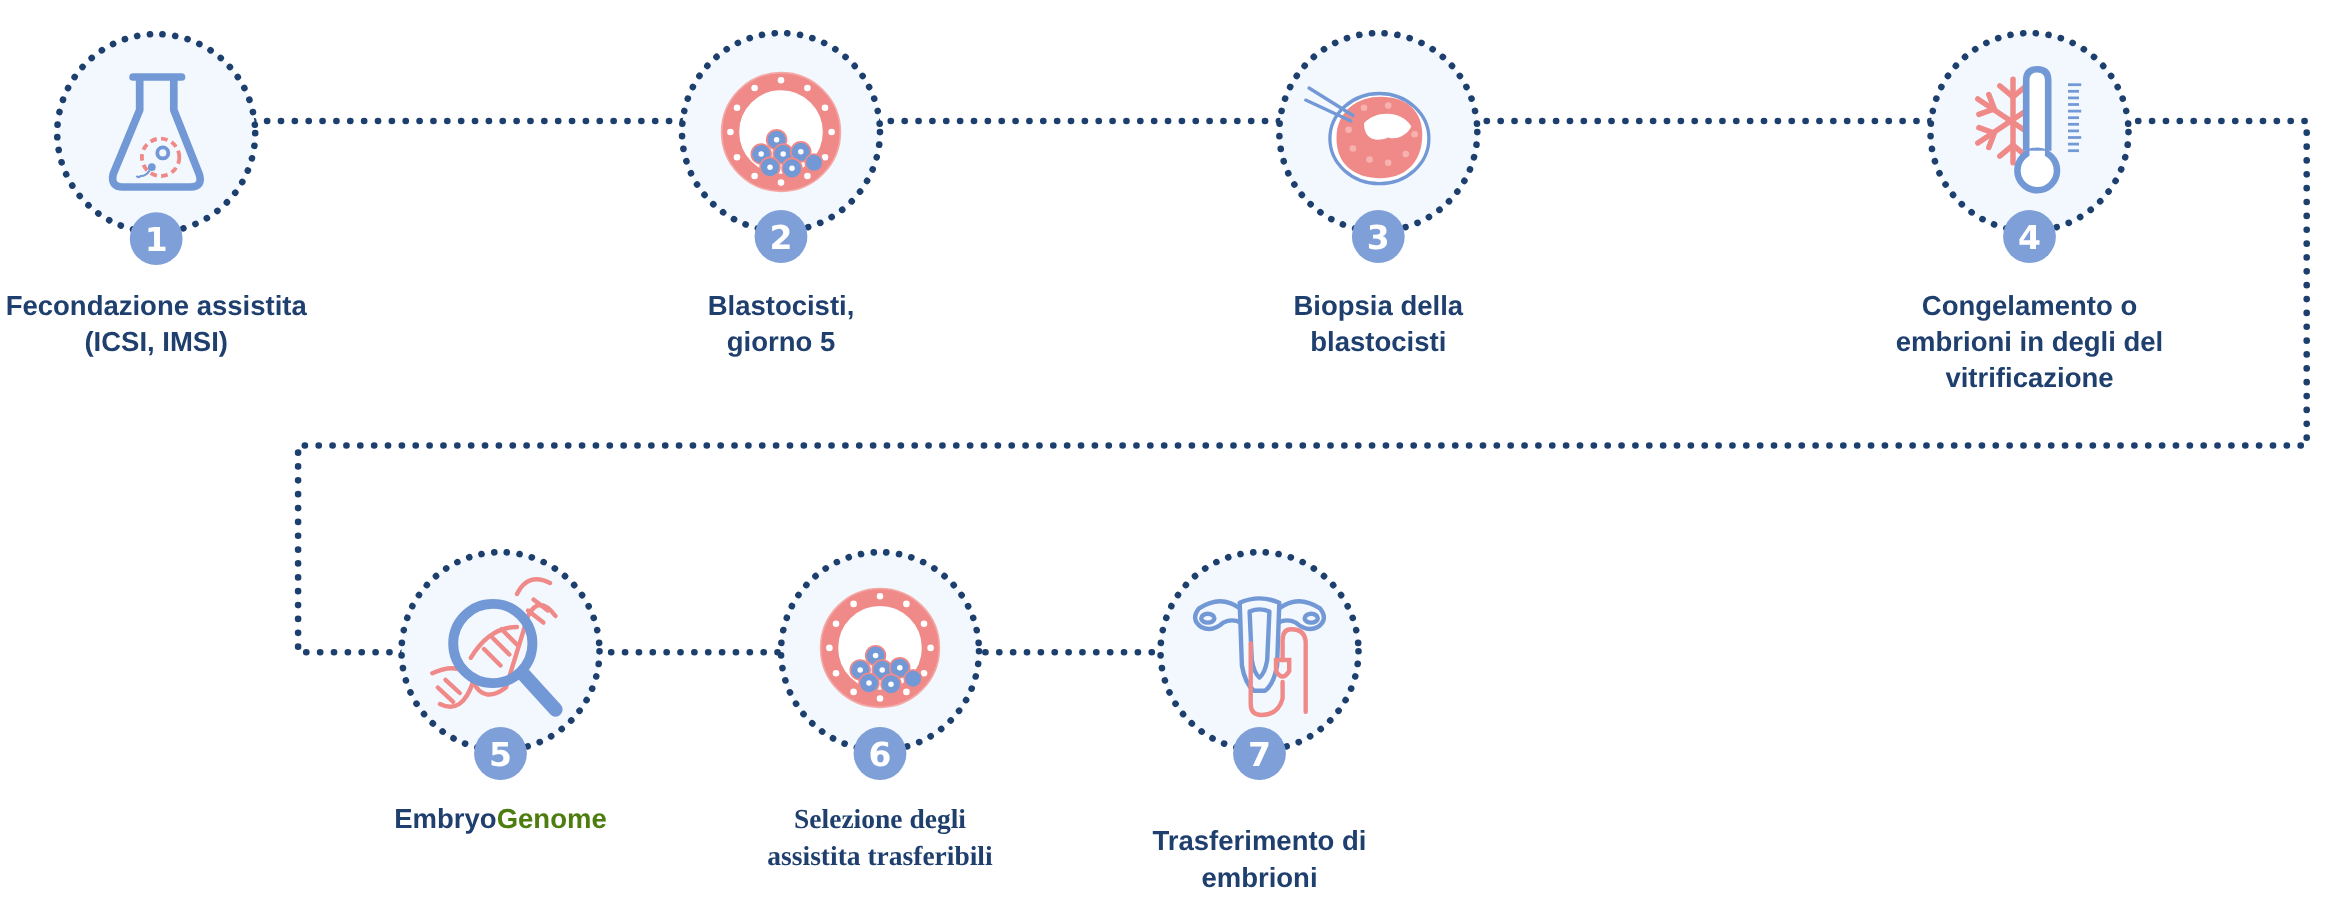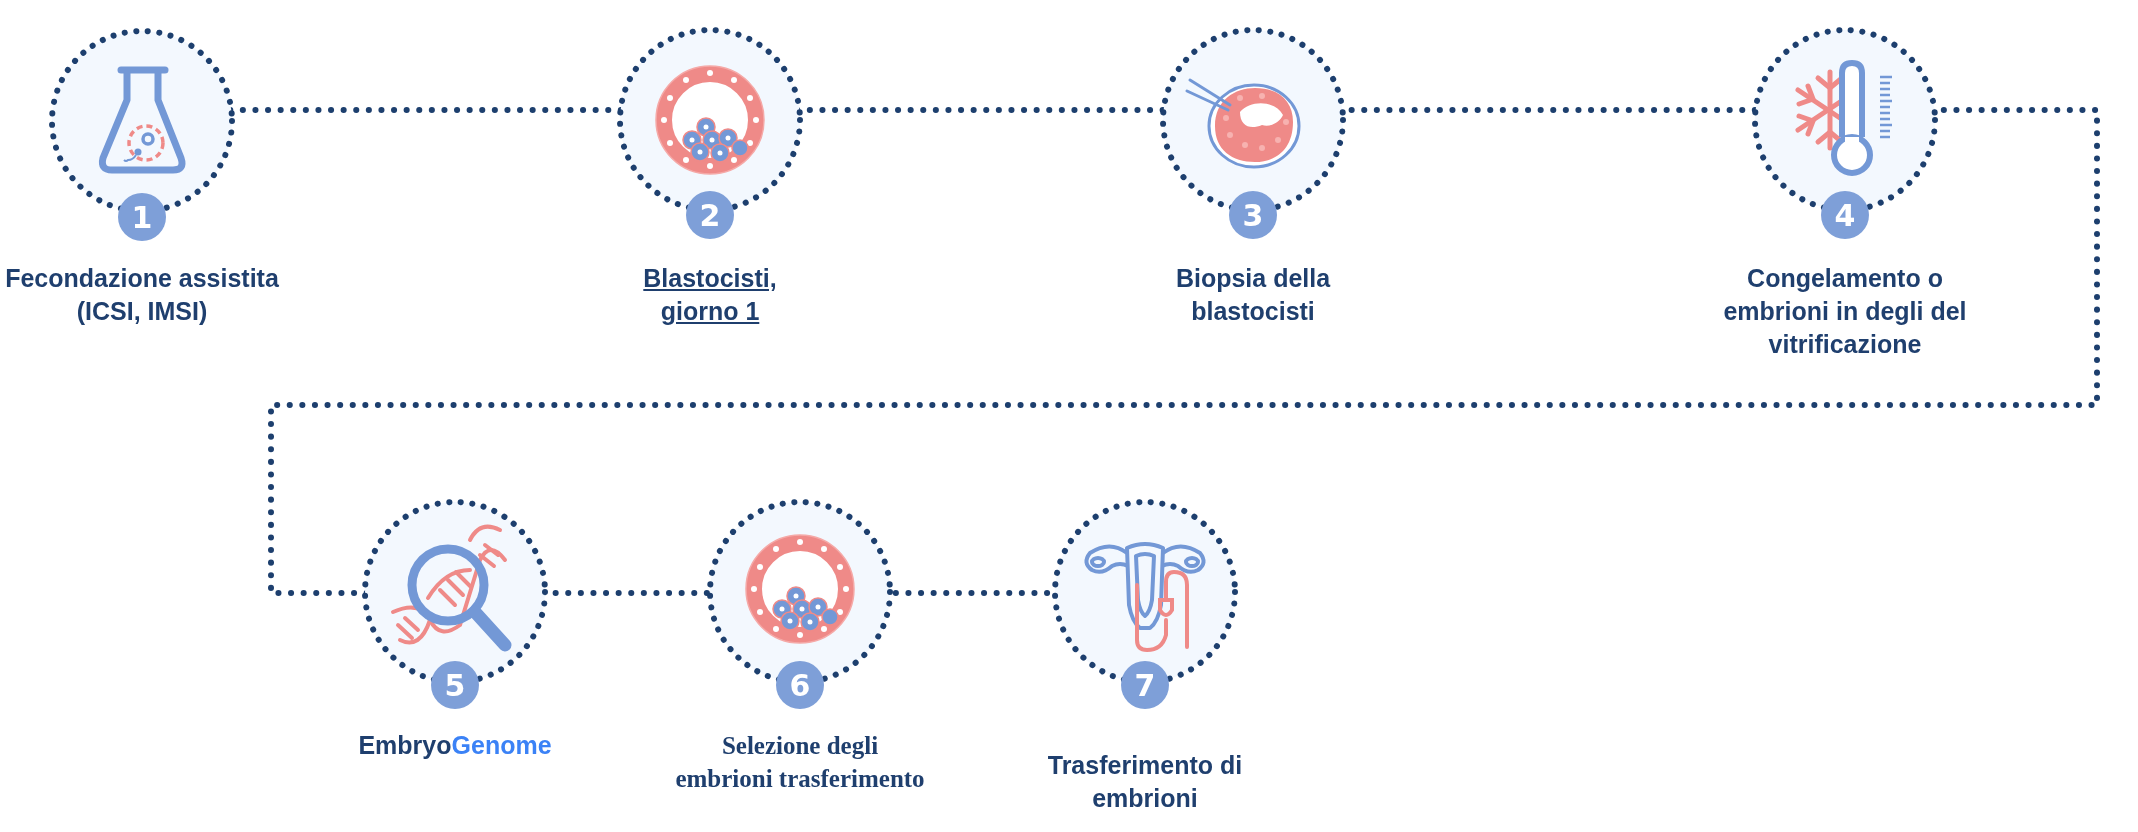--- a/index.html
+++ b/index.html
@@ -4,21 +4,21 @@
 <style>
   html, body { margin:0; padding:0; background:#ffffff; }
   body { width:2138px; height:832px; position:relative; overflow:hidden;
          font-family:"Liberation Sans", "DejaVu Sans", sans-serif; }
   svg.canvas { position:absolute; left:0; top:0; }
   .step-label { position:absolute; width:340px; margin-left:-170px; text-align:center;
                 color:#1f3f6e; font-weight:bold; font-size:25px; line-height:33px;
                 font-family:"Liberation Sans", "DejaVu Sans", sans-serif; }
   .step-label span { display:block; }
   .badge-num { font-family:"DejaVu Sans", sans-serif; font-weight:bold; font-size:30px; fill:#ffffff; }
-  .accent { color:#3b82f6; }
+  .accent { color:#4d7c0f; }
 </style>
 </head>
 <body>
 
 <svg class="canvas" width="2138" height="832" viewBox="0 0 2138 832">
 
   <path d="M142 110 L2097 110 L2097 405 L271 405 L271 593 L1145 593" fill="none" stroke="#1d3f6e" stroke-width="6" stroke-linecap="round" stroke-dasharray="0.1 12.5"></path>
 
   <g>
     <circle cx="142" cy="121" r="90" fill="#f3f8fe" stroke="#1d3f6e" stroke-width="6" stroke-linecap="round" stroke-dasharray="0.1 11.5"></circle>
@@ -207,36 +207,36 @@
     </g>
     <circle cx="1145" cy="685" r="24" fill="#7e9fd8"></circle>
     <text x="1145" y="696" text-anchor="middle" class="badge-num">7</text>
   </g>
 </svg>
 
 <div class="step-label" style="left:142px; top:262px;">
   <span>Fecondazione assistita</span>
   <span>(ICSI, IMSI)</span>
 </div>
-<div class="step-label" style="left:710px; top:262px;text-decoration:underline;">
+<div class="step-label" style="left:710px; top:262px;">
   <span>Blastocisti,</span>
-  <span>giorno 1</span>
+  <span>giorno 5</span>
 </div>
 <div class="step-label" style="left:1253px; top:262px;">
   <span>Biopsia della</span>
   <span>blastocisti</span>
 </div>
 <div class="step-label" style="left:1845px; top:262px;text-align:center;">
   <span>Congelamento o</span>
   <span>embrioni in degli del</span>
   <span>vitrificazione</span>
 </div>
 <div class="step-label" style="left:455px; top:729px;">
   <span><b>Embryo</b><b class="accent">Genome</b></span>
 </div>
 <div class="step-label" style="left:800px; top:729px;font-family:Liberation Serif, serif;">
   <span>Selezione degli</span>
-  <span>embrioni trasferimento</span>
+  <span>assistita trasferibili</span>
 </div>
 <div class="step-label" style="left:1145px; top:729px;margin-top:20px;">
   <span>Trasferimento di</span>
   <span>embrioni</span>
 </div>
 
 </body></html>

